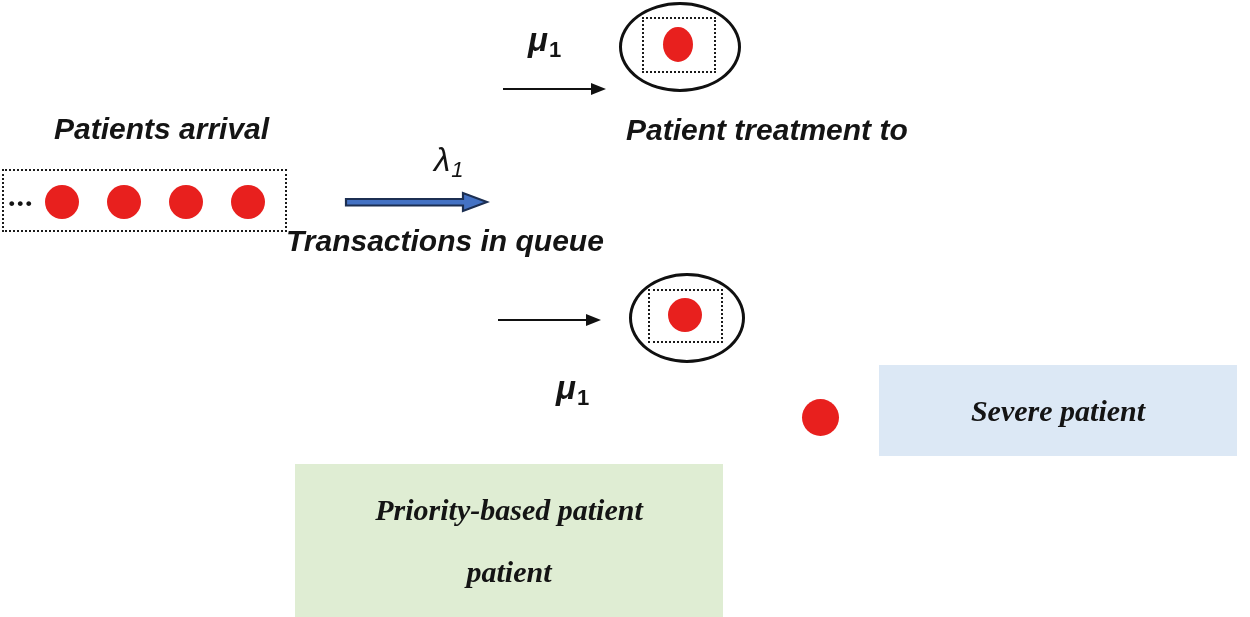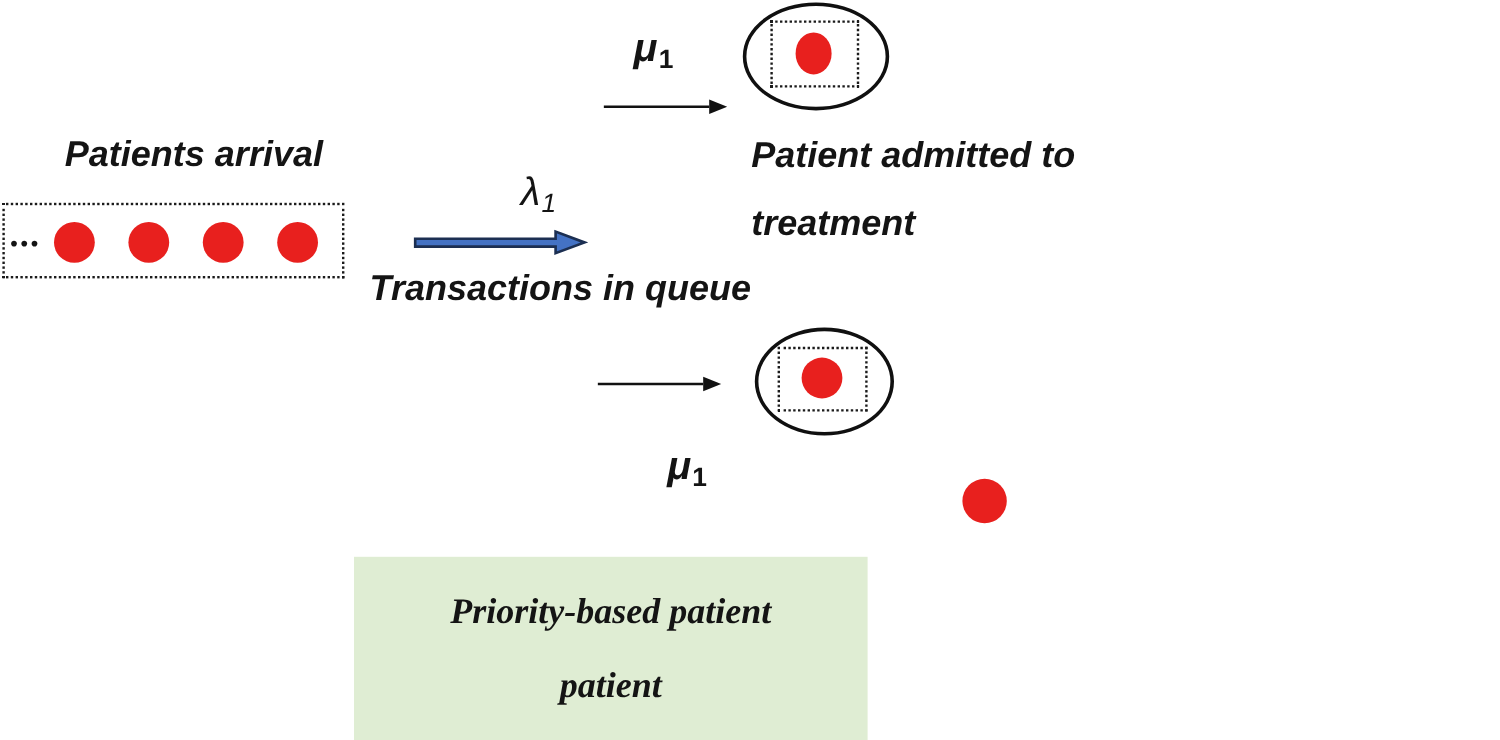--- a/index.html
+++ b/index.html
@@ -122,54 +122,56 @@
         <div class="pdot qdot"></div>
       </div>
   </div>
 
   <div class="t greek lambda" style="left:399px; top:142px;margin-left:35px;"><span>λ</span><sub>1</sub></div>
 
   <svg class="arrow-svg" style="left:344px; top:191px;" width="146" height="22" viewBox="0 0 146 22">
     <polygon points="2,8 119,8 119,2 143,11 119,20 119,14.5 2,14.5" fill="var(--arrow_blue_fill)" stroke="var(--arrow_blue_stroke)" stroke-width="2.2" stroke-linejoin="miter"></polygon>
   </svg>
 
-  <div class="t" style="left:308px; top:224px;text-align:center;">Transactions in queue</div>
+  <div class="t" style="left:286px; top:224px;text-align:center;">Transactions in queue</div>
 
   <div class="t greek mu" style="left:528px; top:22px;"><span>μ</span><sub>1</sub></div>
 
   <svg class="arrow-svg" style="left:503px; top:80px;" width="104" height="18" viewBox="0 0 104 18">
     <line x1="0" y1="9" x2="88" y2="9" stroke="#111" stroke-width="2"></line>
     <polygon points="88,3 103,9 88,15" fill="#111"></polygon>
   </svg>
 
   <div class="ellipse" style="left:619px; top:2px; width:122px; height:90px;">
     <div class="slot" style="left:20px; top:12px; width:74px; height:56px;">
       <div class="pdot" style="position:absolute; left:19px; top:8px; width:30px; height:35px;"></div>
     </div>
   </div>
 
   <div class="t caption" style="left:626px; top:101px;">
-    <div>Patient admitted to</div>
-    <div>treatment</div>
+    <div>Patient treatment to</div>
   </div>
 
   <svg class="arrow-svg" style="left:498px; top:311px;" width="104" height="18" viewBox="0 0 104 18">
     <line x1="0" y1="9" x2="88" y2="9" stroke="#111" stroke-width="2"></line>
     <polygon points="88,3 103,9 88,15" fill="#111"></polygon>
   </svg>
 
   <div class="ellipse" style="left:629px; top:273px; width:116px; height:90px;">
     <div class="slot" style="left:16px; top:13px; width:75px; height:54px;">
       <div class="pdot" style="position:absolute; left:18px; top:7px; width:34px; height:34px;"></div>
     </div>
   </div>
 
   <div class="t greek mu" style="left:556px; top:370px;"><span>μ</span><sub>1</sub></div>
 
   <div class="pdot" style="position:absolute; left:802px; top:399px; width:37px; height:37px;"></div>
 
+  <div class="legend legend-severe">
+    <span class="t-inline">Severe patient</span>
+  </div>
 
   <div class="legend legend-priority">
     <span class="t-inline">Priority-based patient</span>
     <span class="t-inline">patient</span>
   </div>
 
 </div>
 
 </body></html>

